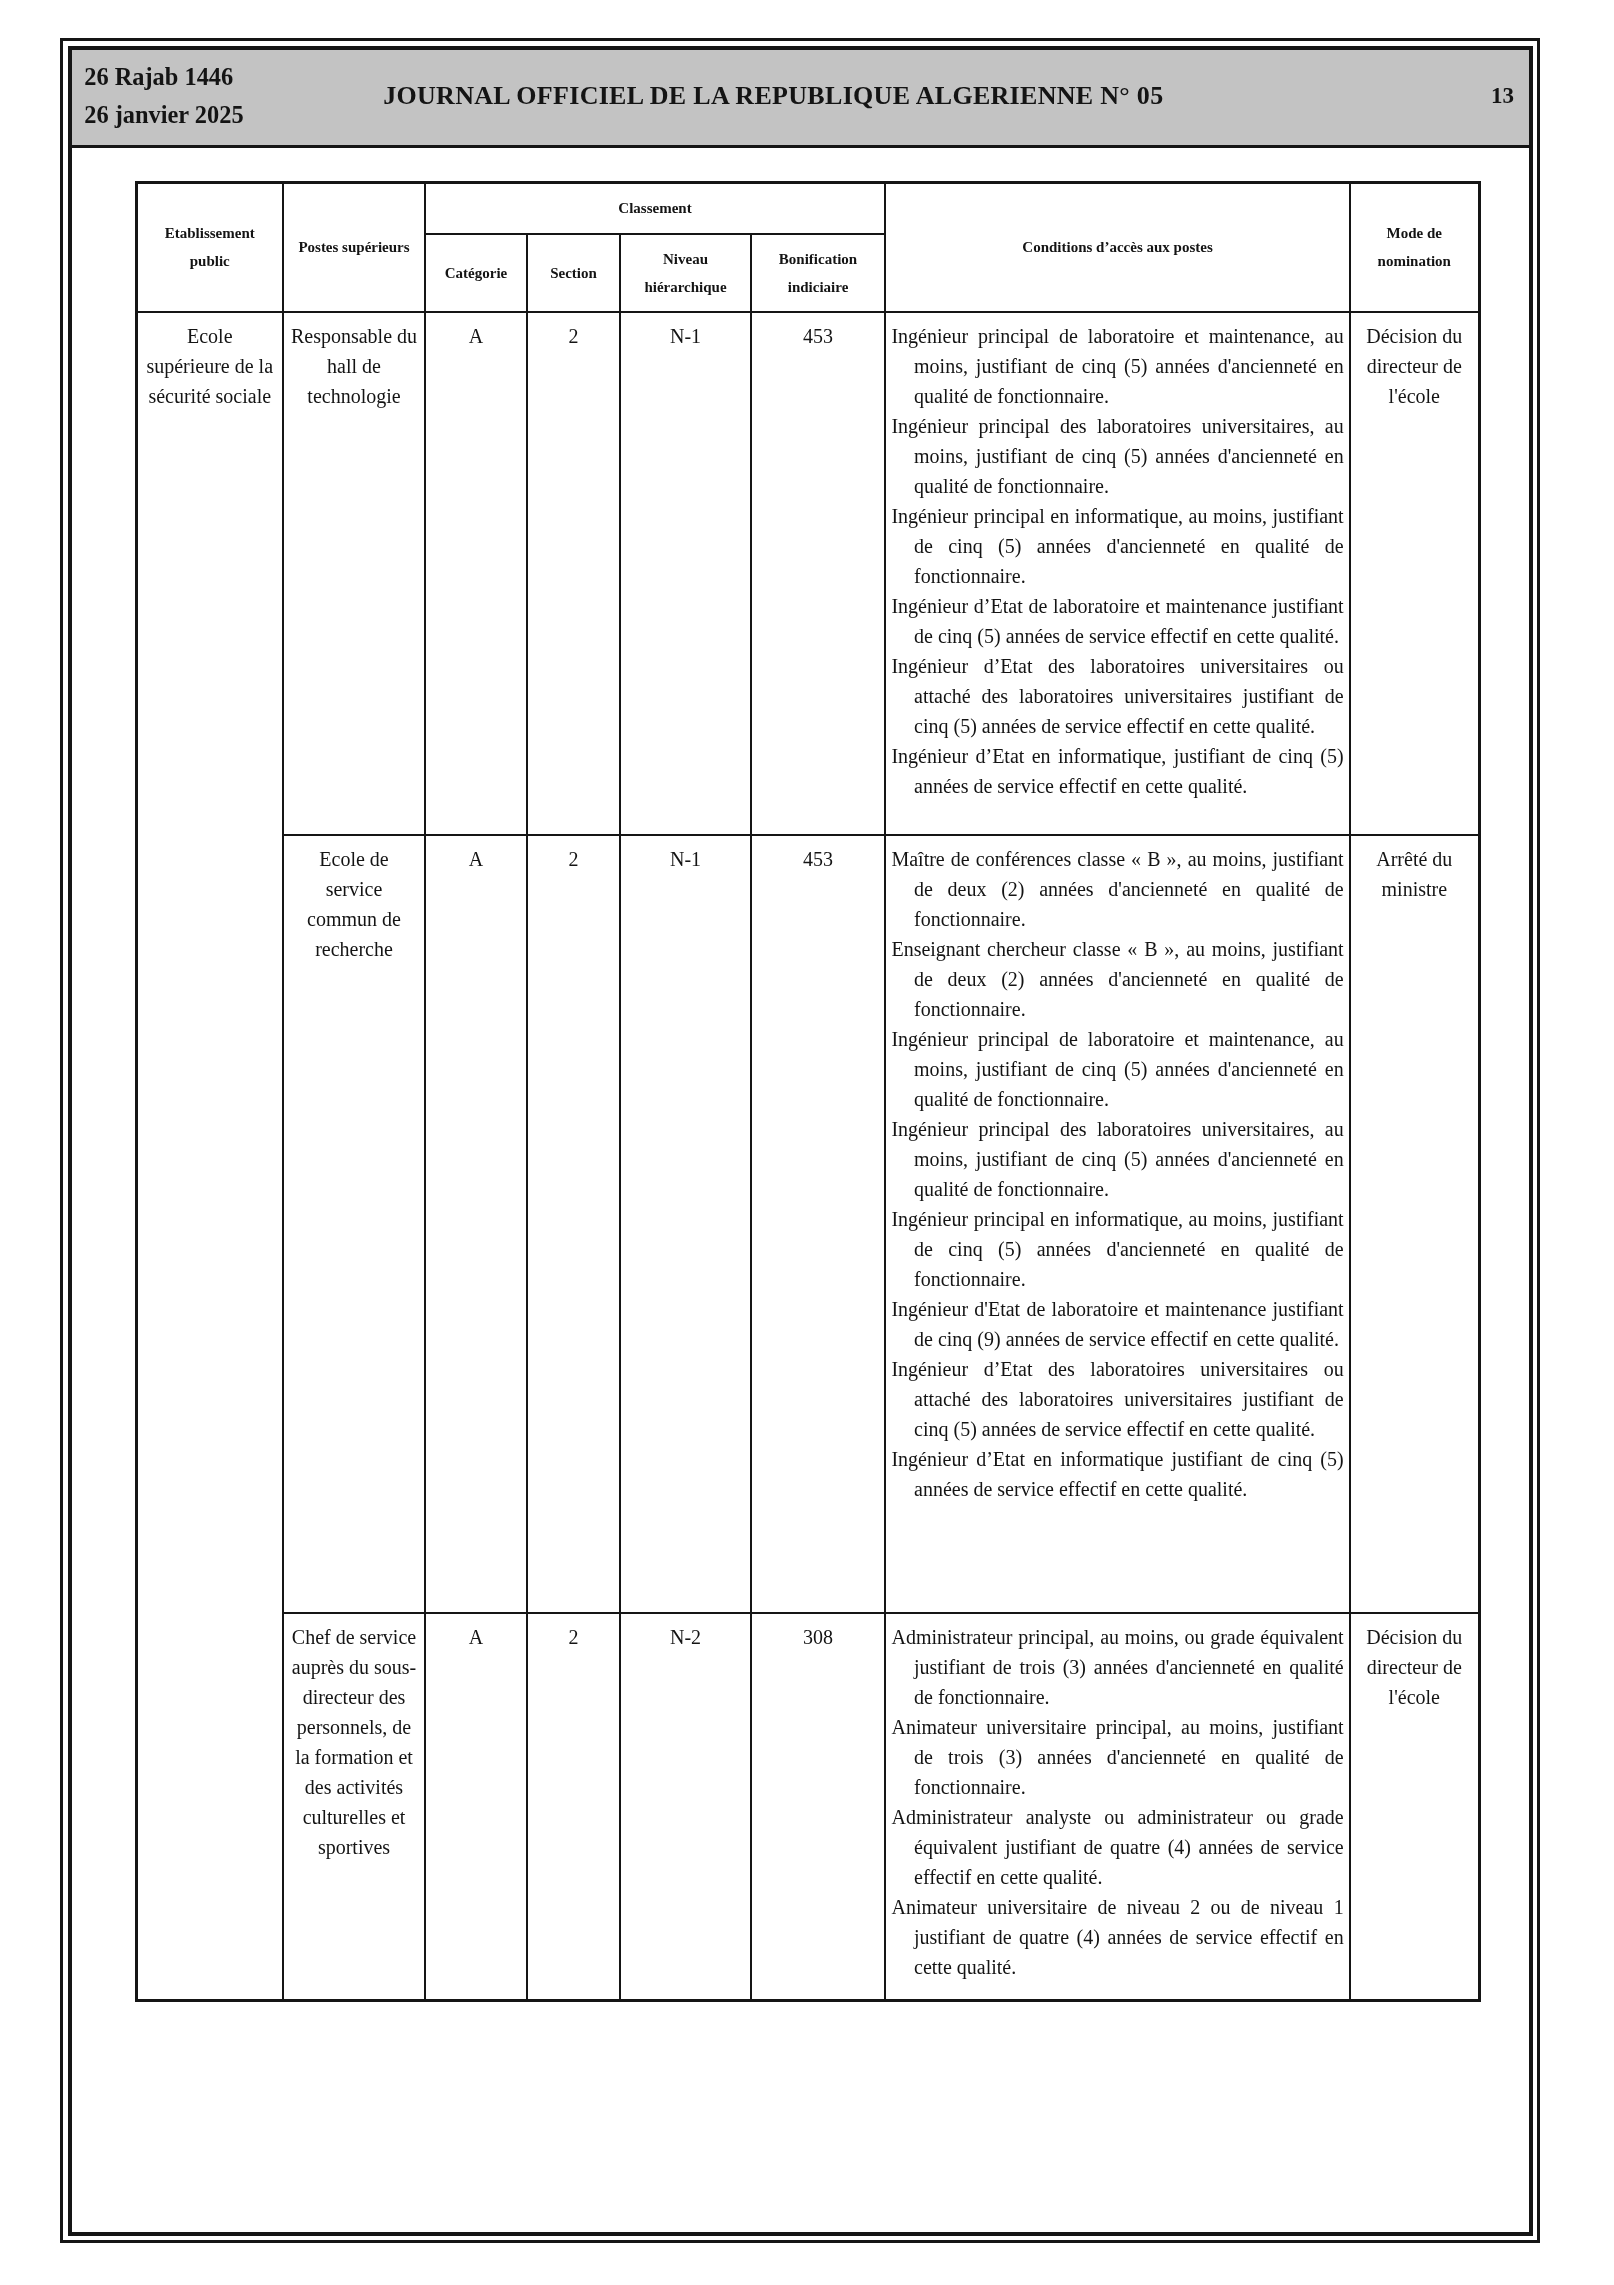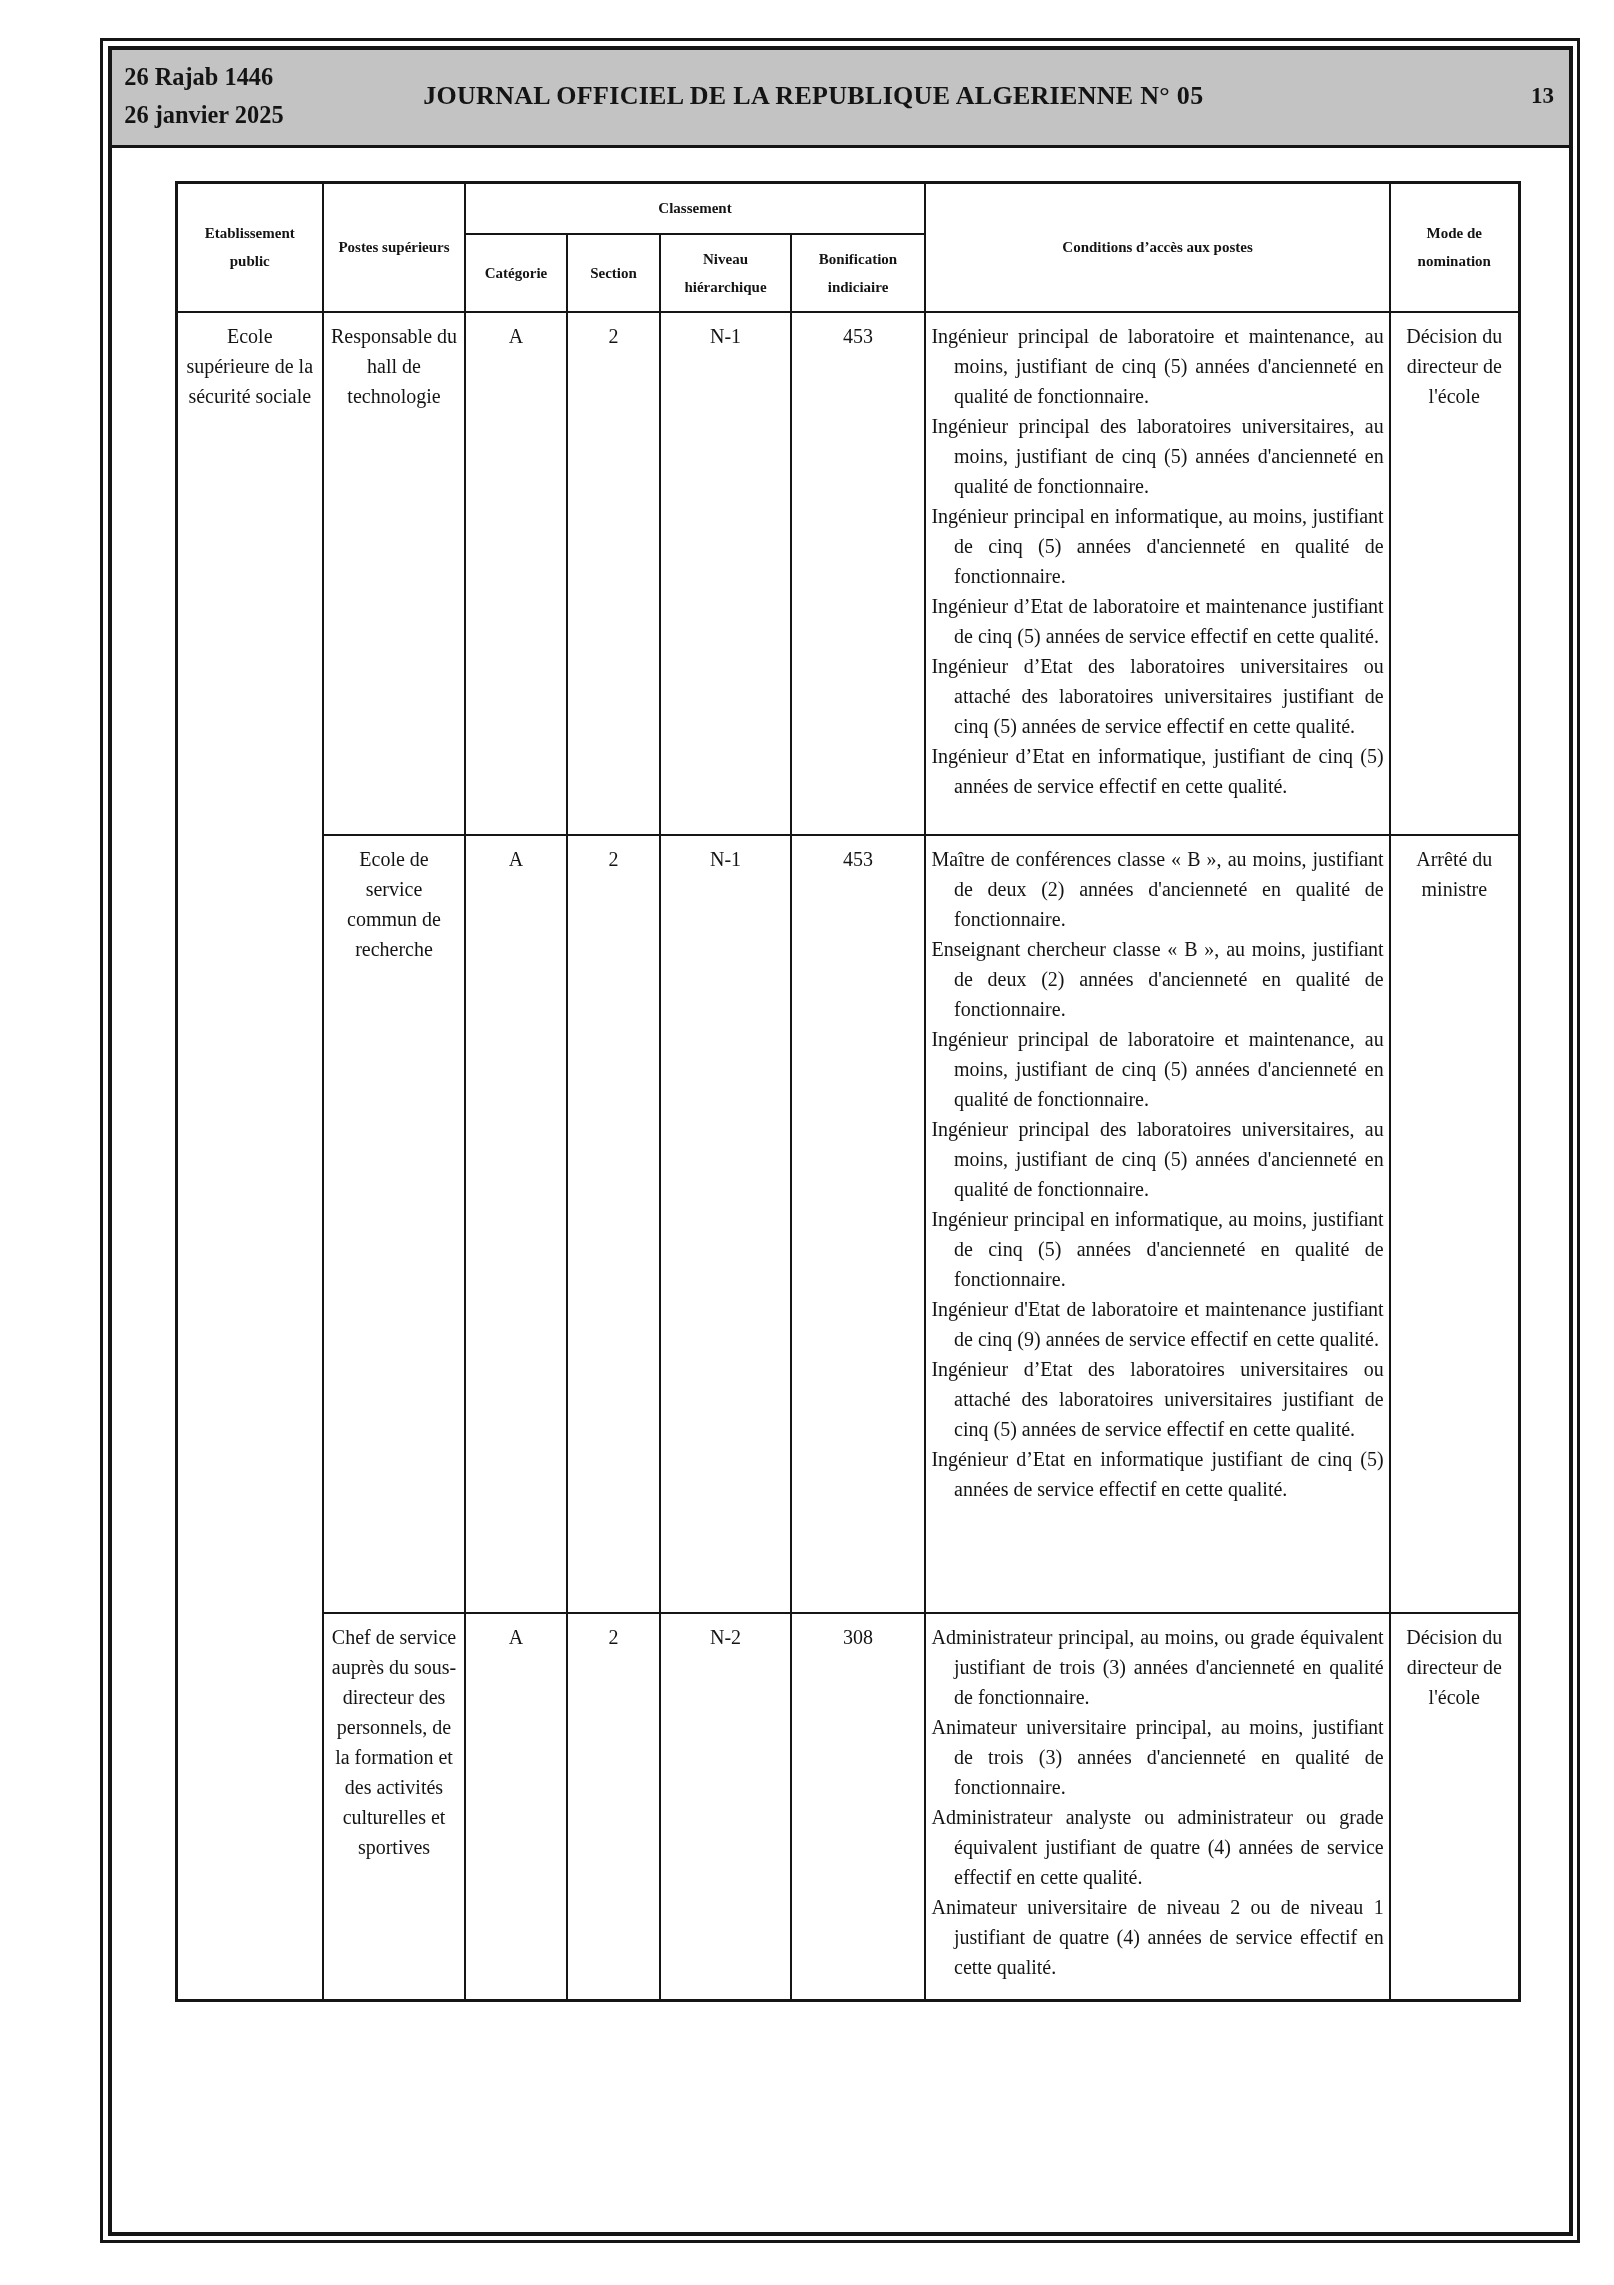--- a/index.html
+++ b/index.html
@@ -17,21 +17,20 @@
   .frame-outer {
     position: absolute;
     left: 60px;
     top: 38px;
     width: 1480px;
     height: 2205px;
     border: 3.6px solid #151515;
     padding: 4.5px;
     box-sizing: border-box;
     background: #ffffff;
-    margin-left: 40px;
   }
   .frame-inner {
     border: 4.5px solid #151515;
     width: 100%;
     height: 100%;
     box-sizing: border-box;
     display: flex;
     flex-direction: column;
     overflow: hidden;
   }

